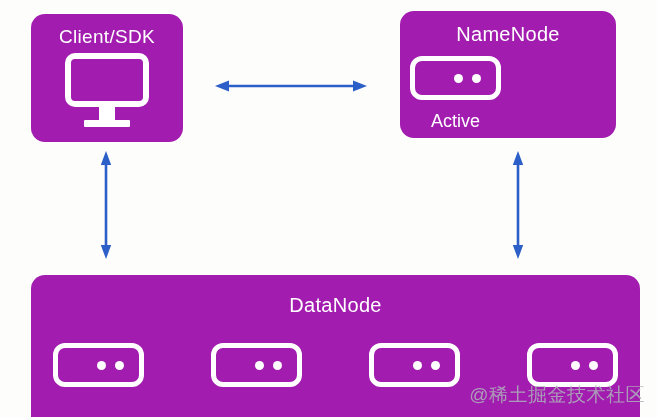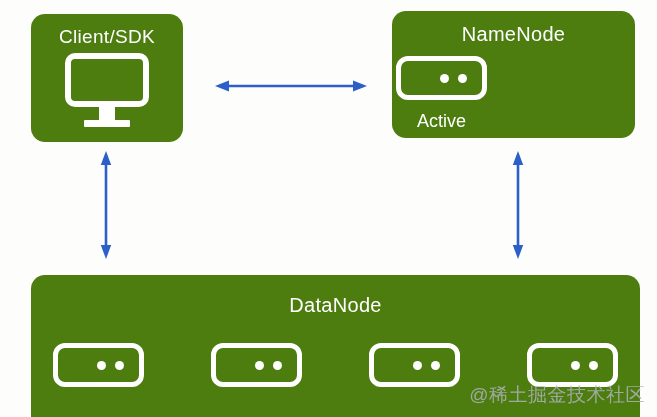--- a/index.html
+++ b/index.html
@@ -16,21 +16,21 @@
     overflow: hidden;
   }
   .arrows-layer {
     position: absolute;
     left: 0; top: 0;
     width: 657px; height: 417px;
     pointer-events: none;
   }
   .box {
     position: absolute;
-    background: #4d7c0f;
+    background: #a21caf;
     border-radius: 14px;
     color: #ffffff;
     box-sizing: border-box;
   }
   .box-title {
     text-align: center;
     color: #ffffff;
     letter-spacing: 0.3px;
   }
   
@@ -56,29 +56,29 @@
     margin: 0 auto;
   }
   .monitor-base {
     width: 46px; height: 7px;
     background: #ffffff;
     margin: 0 auto;
     border-radius: 1px;
   }
   
   .namenode-box {
-    left: 392px; top: 11px;
-    width: 243px; height: 127px;
+    left: 400px; top: 11px;
+    width: 216px; height: 127px;
     padding-top: 12px;
   }
   .namenode-box .box-title { font-size: 20px; line-height: 23px; }
   .nn-row {
     display: flex;
     justify-content: space-between;
-    padding: 0 4px;
+    padding: 0 10px;
     margin-top: 10px;
   }
   .nn-item {
     display: flex;
     flex-direction: column;
     align-items: center;
   }
   .nn-label {
     margin-top: 11px;
     font-size: 18px;

